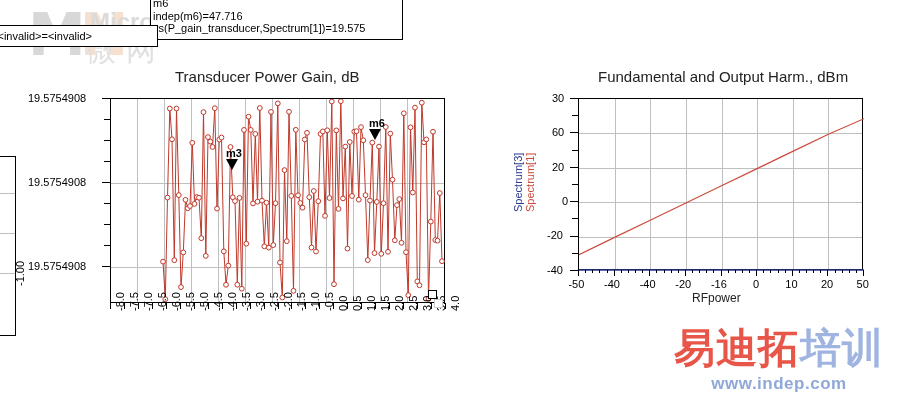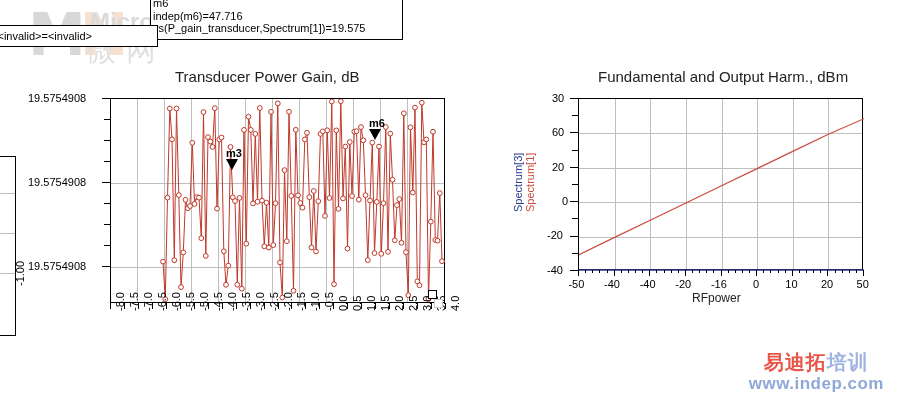--- a/index.html
+++ b/index.html
@@ -14,21 +14,21 @@
   .wm-top{position:absolute;left:28px;top:2px;width:180px;height:62px;opacity:.55;pointer-events:none;}
   .wm-mn{position:absolute;left:0;top:4px;font-size:58px;line-height:58px;font-weight:bold;
          font-family:"DejaVu Sans",sans-serif;letter-spacing:-6px;color:#b9b9b9;}
   .wm-mn b{color:#f0c8a8;}
   .wm-micro{position:absolute;left:62px;top:6px;font-size:24px;font-weight:bold;color:#bdbdbd;
             font-family:"Liberation Sans",sans-serif;}
   .wm-cn{position:absolute;left:58px;top:28px;font-size:30px;color:#c8c8c8;
          font-family:"DejaVu Sans",sans-serif;letter-spacing:10px;}
 
   .wm-bot{position:absolute;right:18px;bottom:6px;text-align:center;pointer-events:none;}
-  .wm-bot .cn{font-size:20px;font-weight:bold;font-family:"DejaVu Sans",sans-serif;letter-spacing:1px;}
+  .wm-bot .cn{font-size:41px;font-weight:bold;font-family:"DejaVu Sans",sans-serif;letter-spacing:1px;}
   .wm-bot .cn i{font-style:normal;}
   .wm-bot .url{font-size:17px;font-weight:bold;color:#8fa8d8;letter-spacing:.5px;margin-top:-2px;}
 
   
   .ttbox{position:absolute;background:#ffffff;border:1px solid #000;font-size:11px;
          font-family:"Liberation Sans",sans-serif;color:#000;line-height:12.5px;
          padding:0 2px 1px 2px;white-space:nowrap;box-sizing:border-box;overflow:hidden;}
   #tt-m6{left:150px;top:-4px;width:253px;height:44px;}
   #tt-m3{left:-52px;top:25px;width:210px;height:22px;line-height:20px;}
 

